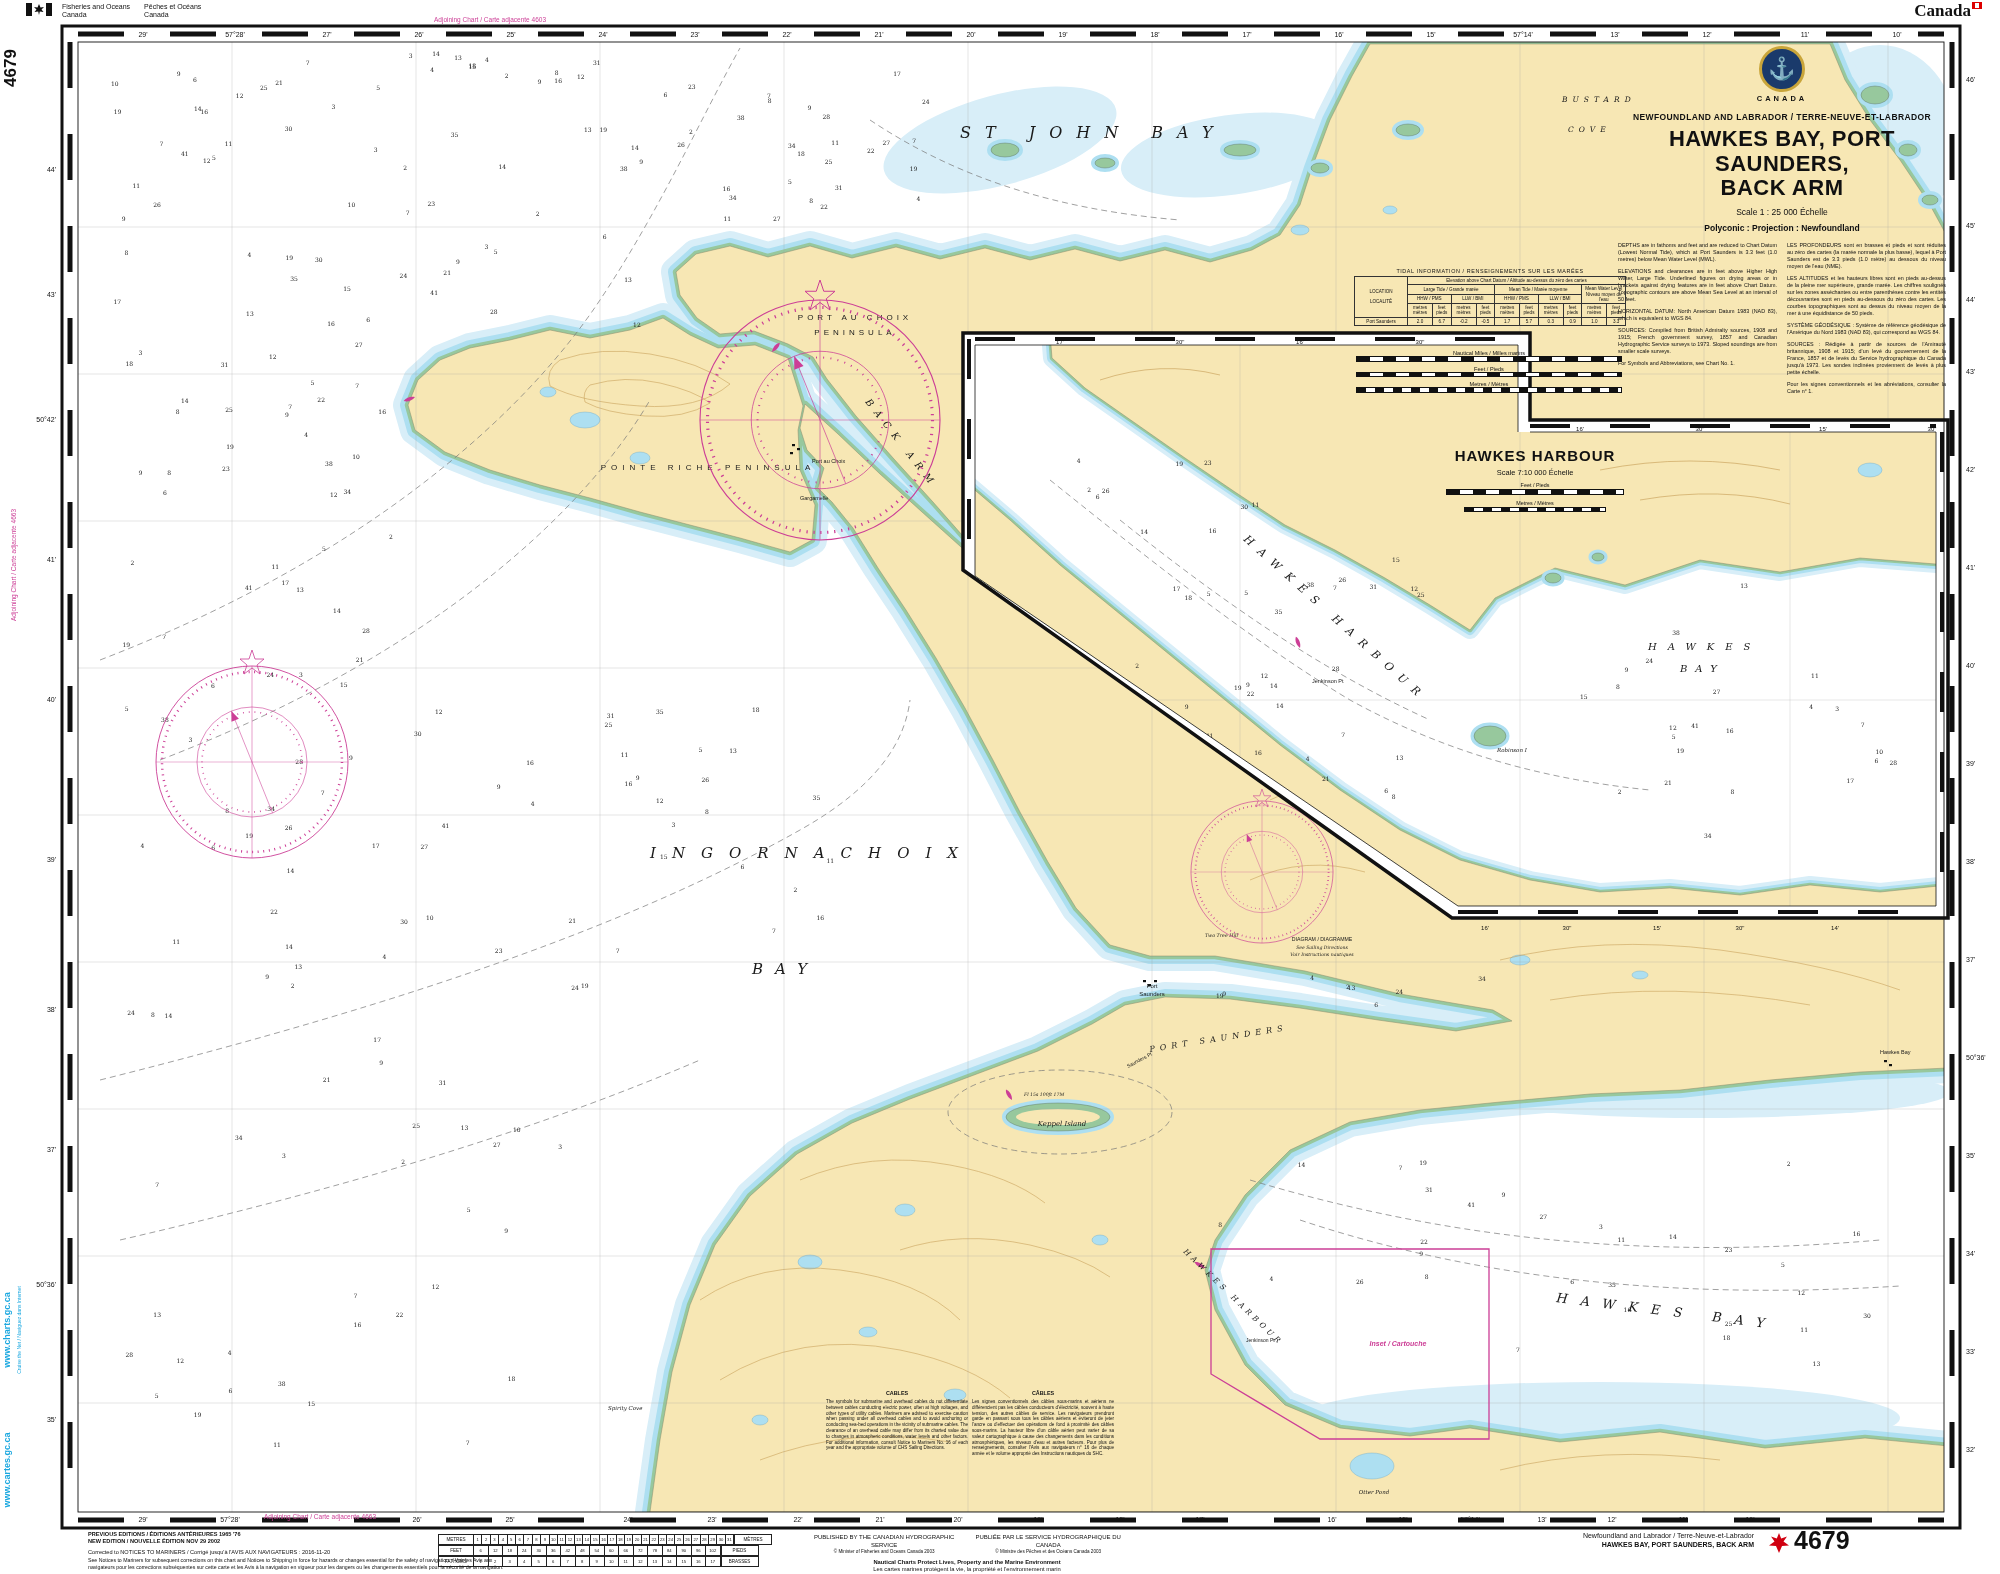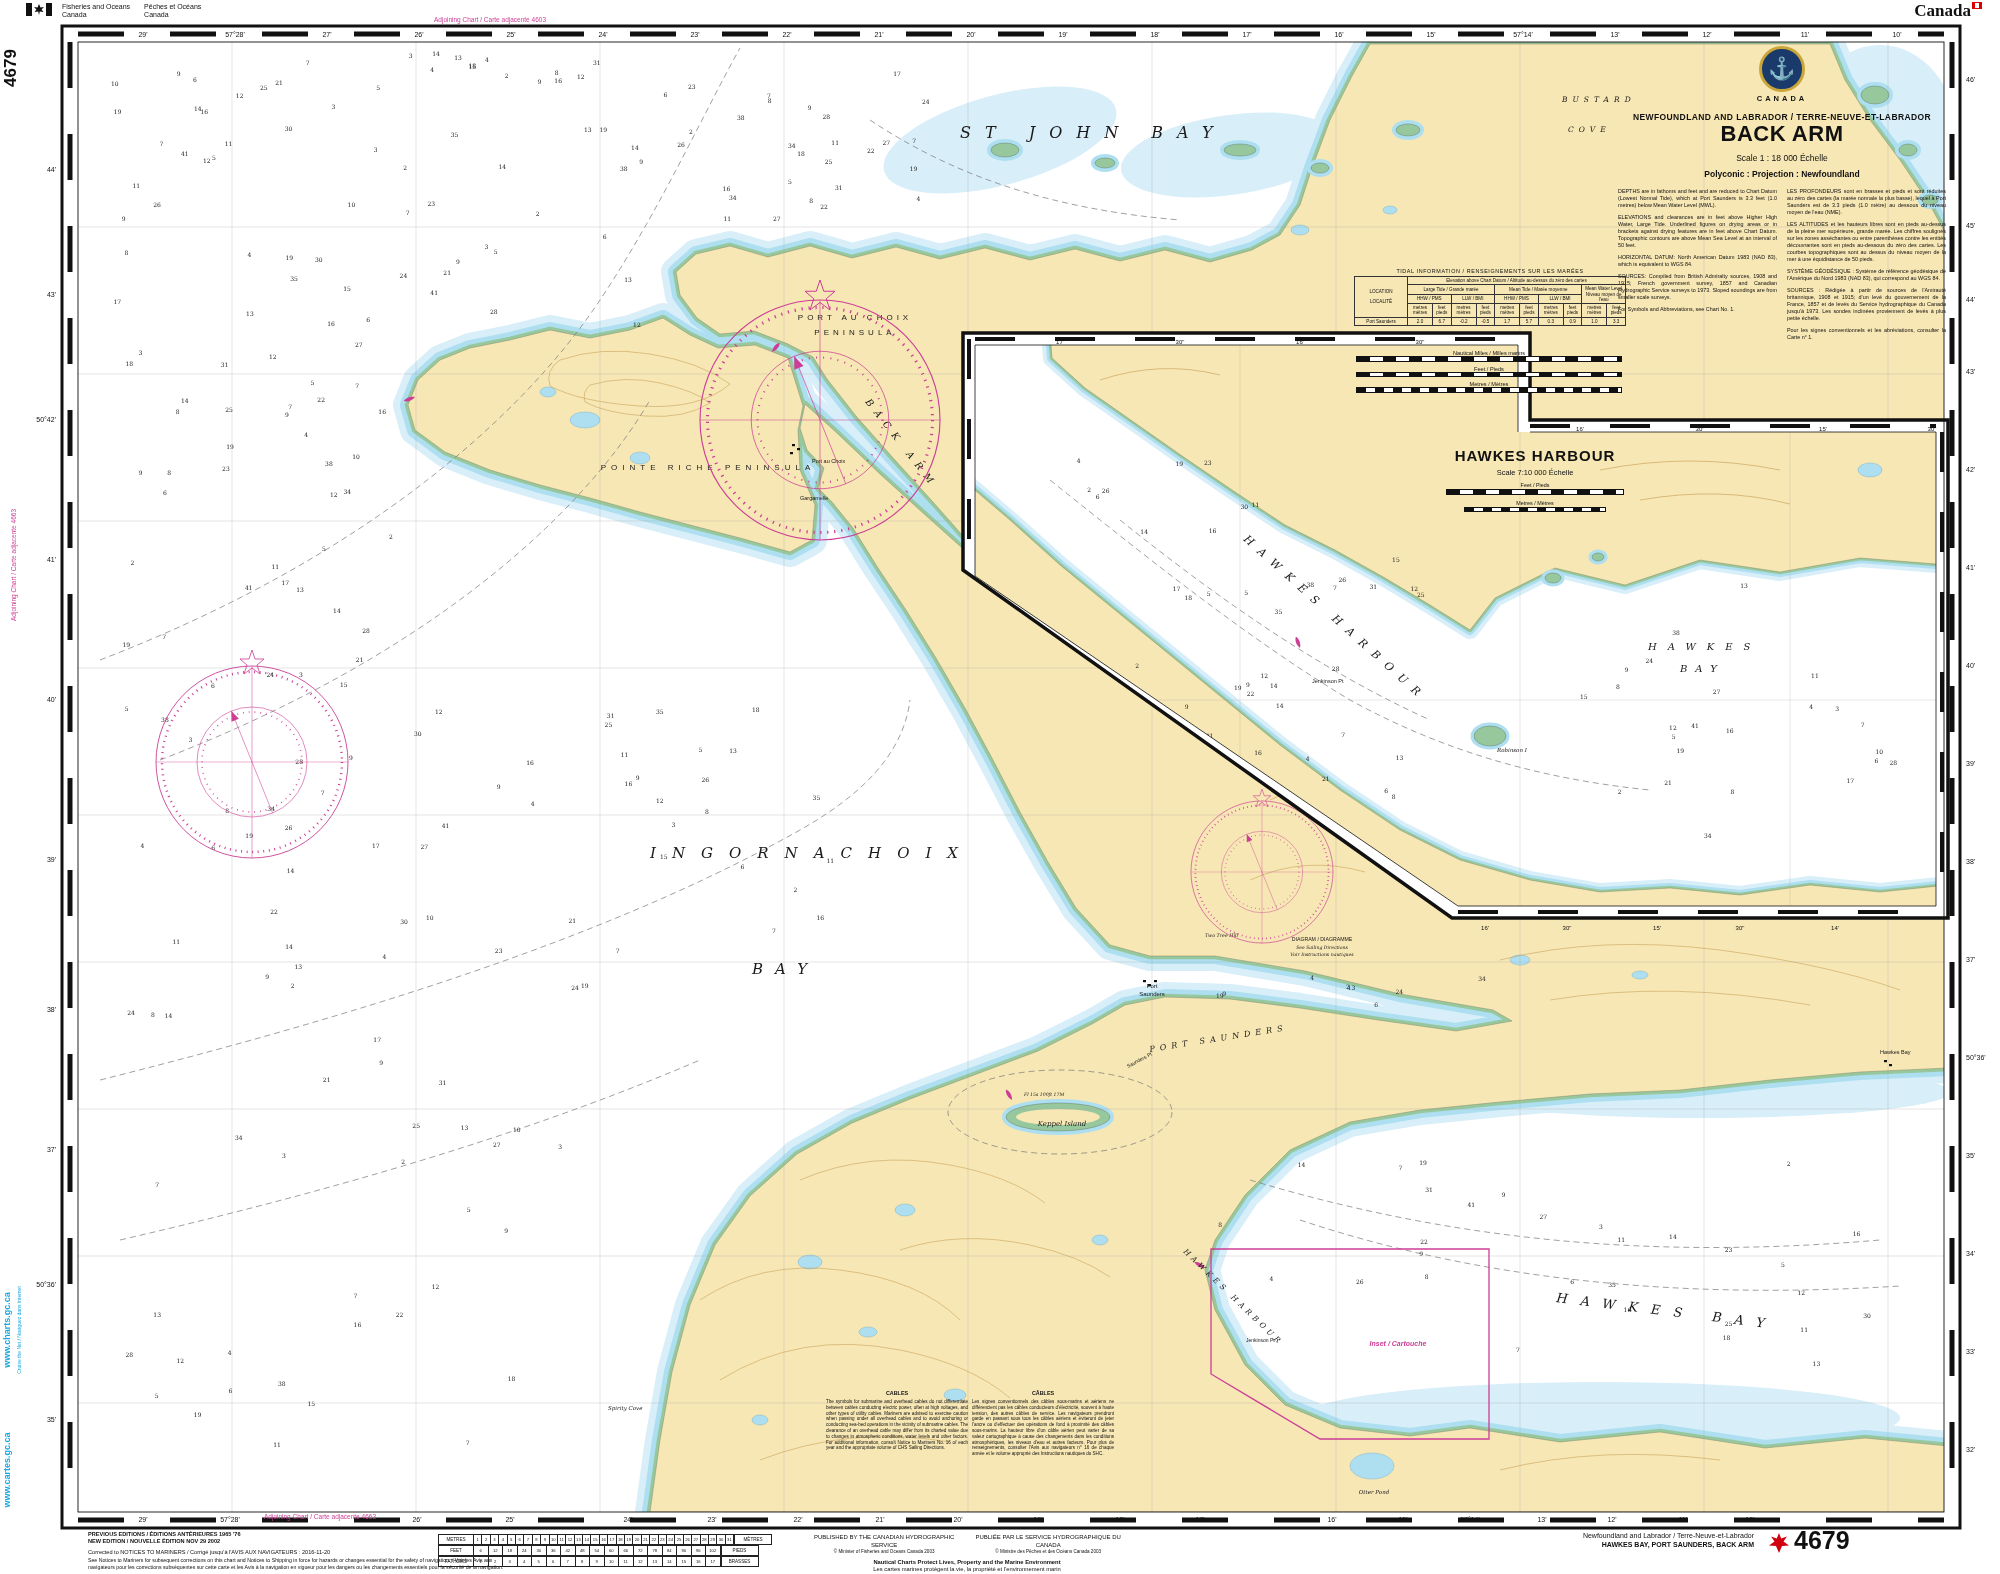--- a/index.html
+++ b/index.html
@@ -810,22 +810,23 @@
     <div><span>Pêches et Océans</span><br><span>Canada</span></div>
   </div>
 </div>
 
 <div class="abs wordmark"><span>Canada</span><span class="miniflag"></span></div>
 
 <div class="abs" id="title-block">
   <div class="crest">⚓</div>
   <div class="country">CANADA</div>
   <div class="region">NEWFOUNDLAND AND LABRADOR / TERRE-NEUVE-ET-LABRADOR</div>
+  <div class="t1">HAWKES BAY, PORT SAUNDERS,</div>
   <div class="t2">BACK ARM</div>
-  <div class="scale">Scale 1 : 18 000 Échelle</div>
+  <div class="scale">Scale 1 : 25 000 Échelle</div>
   <div class="proj">Polyconic : Projection : Newfoundland</div>
   <div class="cols">
     <div class="col">
       <p>DEPTHS are in fathoms and feet and are reduced to Chart Datum (Lowest Normal Tide), which at Port Saunders is 3.3 feet (1.0 metres) below Mean Water Level (MWL).</p>
       <p>ELEVATIONS and clearances are in feet above Higher High Water, Large Tide. Underlined figures on drying areas or in brackets against drying features are in feet above Chart Datum. Topographic contours are above Mean Sea Level at an interval of 50 feet.</p>
       <p>HORIZONTAL DATUM: North American Datum 1983 (NAD 83), which is equivalent to WGS 84.</p>
       <p>SOURCES: Compiled from British Admiralty sources, 1908 and 1915; French government survey, 1857 and Canadian Hydrographic Service surveys to 1973. Sloped soundings are from smaller scale surveys.</p>
       <p>For Symbols and Abbreviations, see Chart No. 1.</p>
     </div>
     <div class="col">

